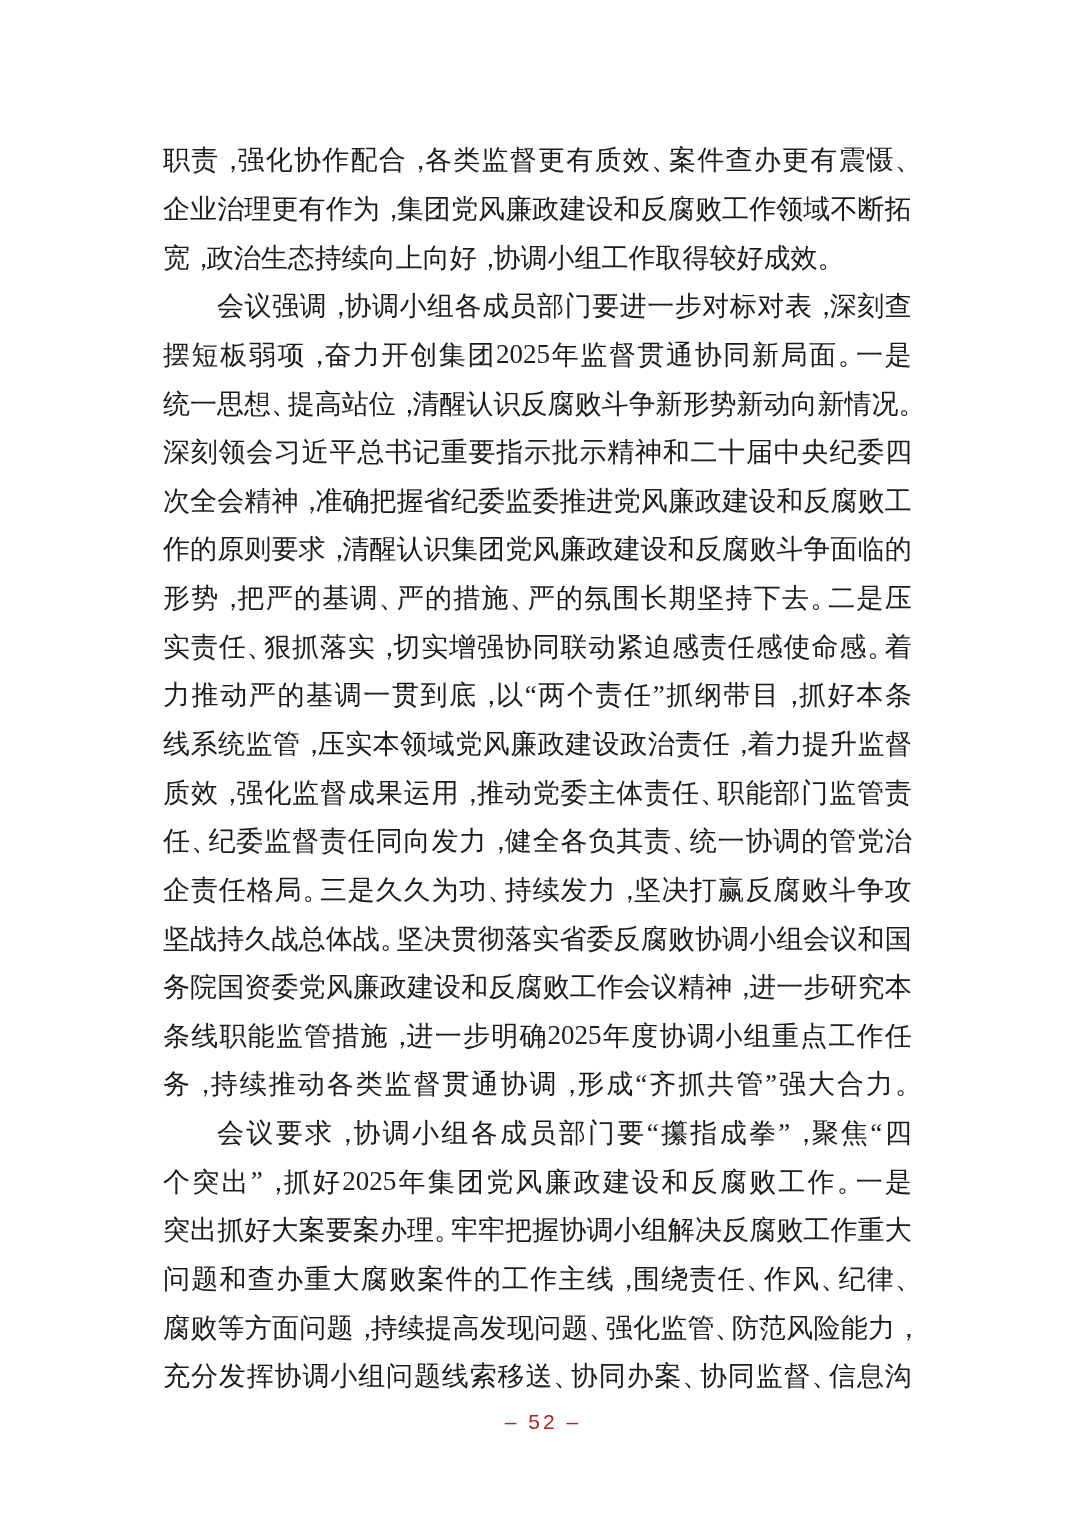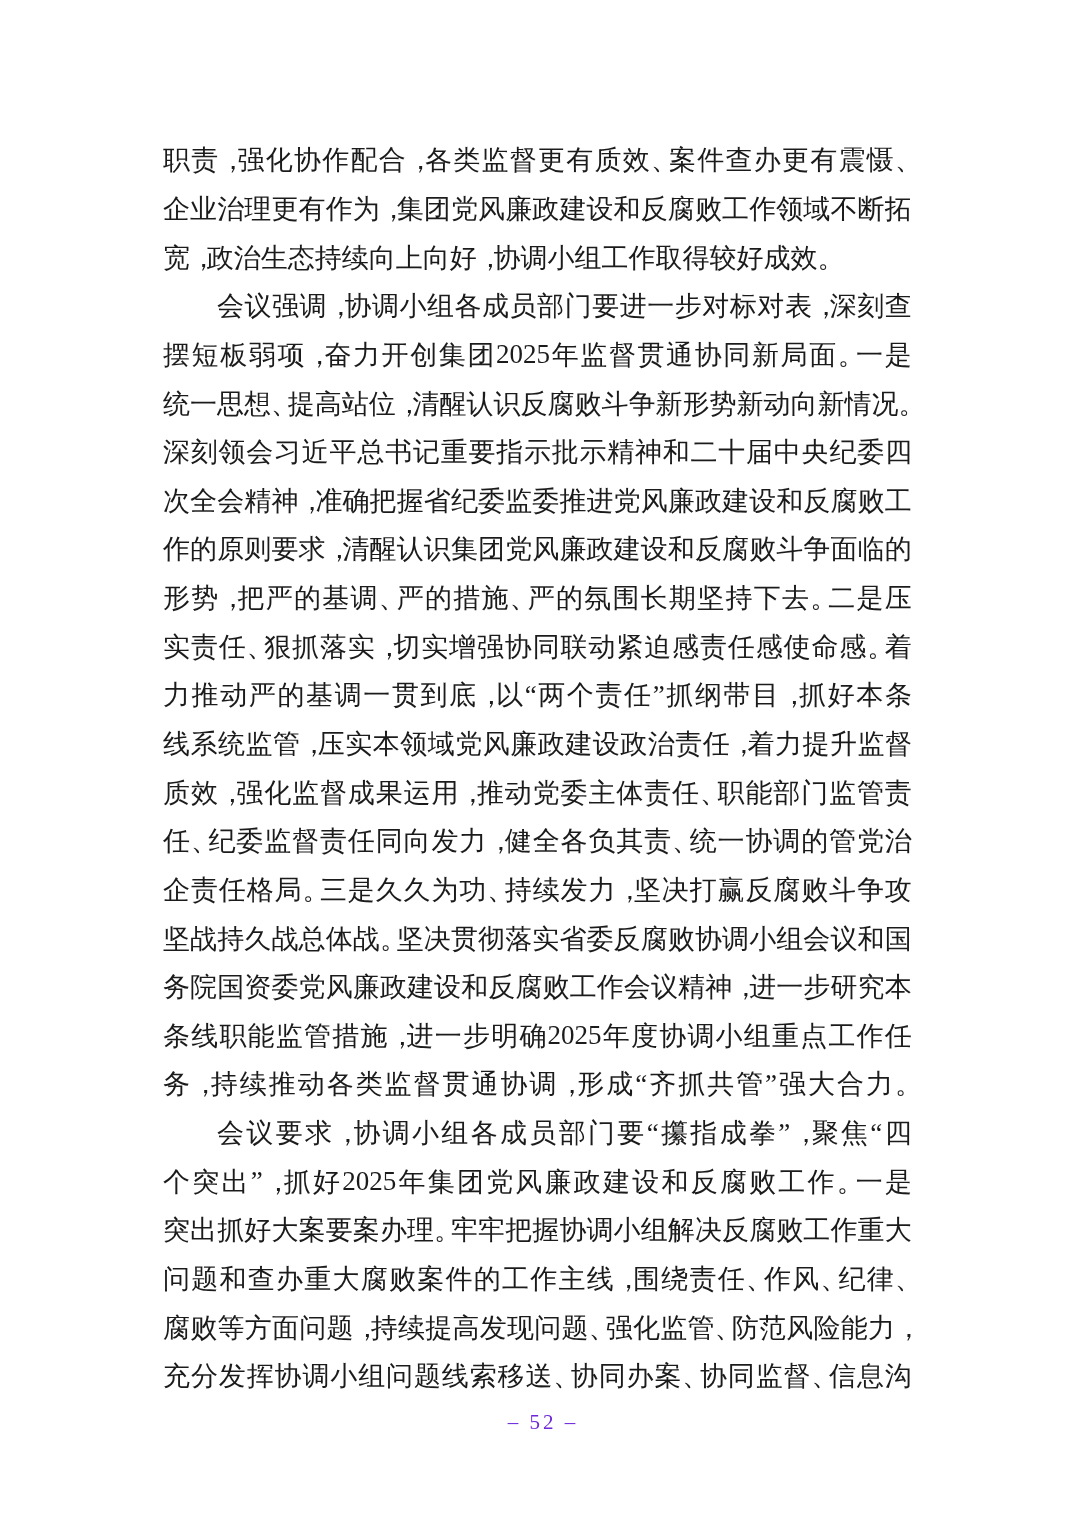--- a/index.html
+++ b/index.html
@@ -51,22 +51,22 @@
   .doc-footer {
     position: absolute;
     left: 0;
     top: 1410px;
     width: 1074px;
     text-align: center;
   }
   .page-number {
     font-size: 21px;
     letter-spacing: 3px;
-    color: #6d28d9;
-    font-family: Liberation Serif, serif;
+    color: #b91c1c;
+    font-family: Liberation Sans, sans-serif;
     margin-left: 12px;
   }
 </style>
 </head>
 <body>
 
 <div class="page">
   <main class="doc-body">
       <div class="line">
         <span class="tok">职</span>

